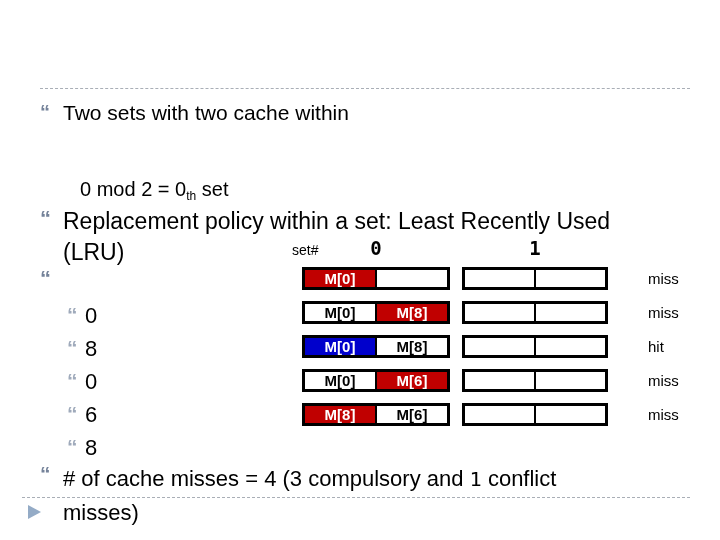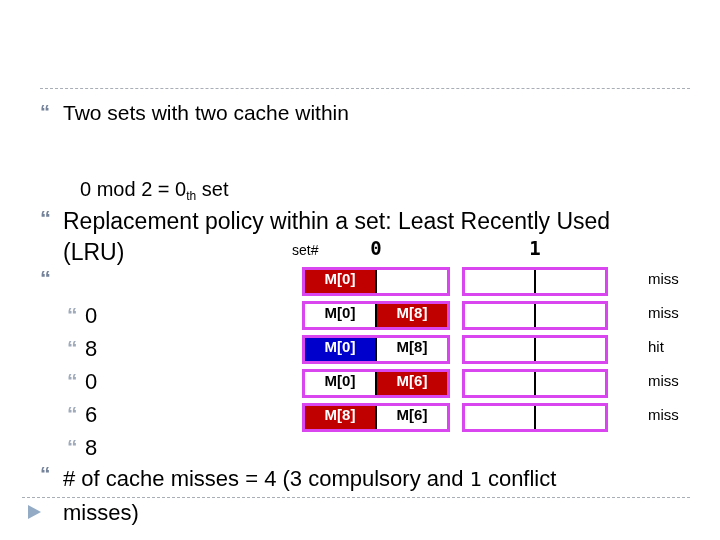--- a/index.html
+++ b/index.html
@@ -27,21 +27,21 @@
   
   .footer-rule{position:absolute;left:22px;top:497px;width:668px;border-top:1px dashed #A9AEB6;}
   .footer-arrow{position:absolute;left:28px;top:505px;width:0;height:0;
     border-left:13px solid #94ABC6;border-top:7px solid transparent;border-bottom:7px solid transparent;}
   
   .tbl-label{position:absolute;left:277px;top:242px;font-size:14px;font-weight:normal;margin-left:15px;}
   .col-head{position:absolute;top:240px;text-align:center;font-weight:bold;font-size:19px;line-height:17px;
     font-family:"DejaVu Sans Mono","Liberation Mono",monospace;}
   .col-head.c0{left:302px;width:148px;}
   .col-head.c1{left:462px;width:146px;}
-  .setbox{position:absolute;display:flex;height:29px;box-sizing:border-box;border:3px solid #d946ef;background:#000000;}
+  .setbox{position:absolute;display:flex;height:23px;box-sizing:border-box;border:3px solid #000000;background:#000000;}
   .setbox.s0{left:302px;width:148px;}
   .setbox.s1{left:462px;width:146px;}
   .cell{flex:1 1 0;text-align:center;font-weight:bold;font-size:15px;line-height:17px;overflow:hidden;}
   .cell + .cell{border-left:2px solid #000;}
   .result{position:absolute;left:648px;width:70px;height:23px;line-height:23px;font-size:15px;font-weight:normal;}
   .r1{top:267px;} .r2{top:301px;} .r3{top:335px;} .r4{top:369px;} .r5{top:403px;}
 </style>
 </head>
 <body>
 

